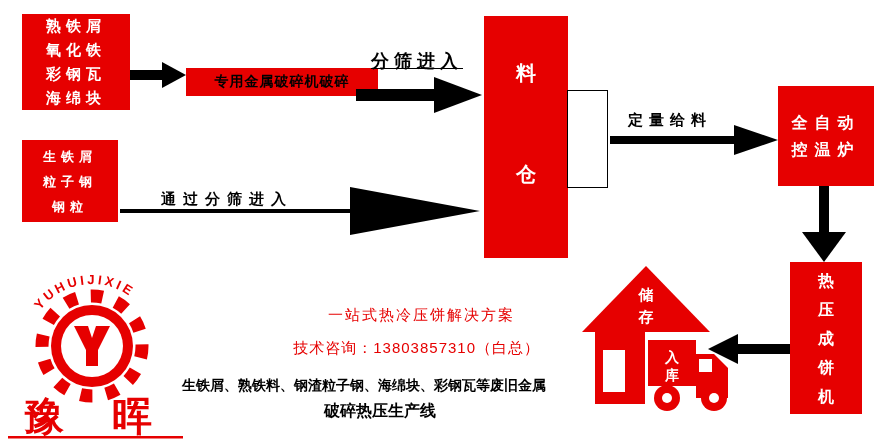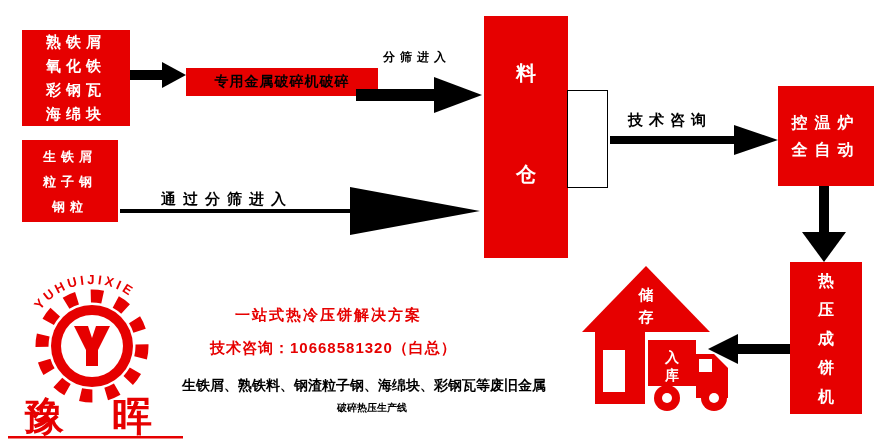--- a/index.html
+++ b/index.html
@@ -5,70 +5,70 @@
   * { margin:0; padding:0; box-sizing:border-box; }
   html,body { background:#fff; }
   body { font-family:"Liberation Sans","DejaVu Sans",sans-serif; }
   .canvas { position:relative; width:892px; height:441px; background:#fff; overflow:hidden; }
   .box { position:absolute; background:var(--red,#e60000); color:#fff; font-weight:bold;
          display:flex; flex-direction:column; align-items:center; justify-content:center;
          text-align:center; }
   .blk { position:absolute; background:#000; }
   .tri { position:absolute; width:0; height:0; }
   .lbl { position:absolute; font-weight:bold; color:#000; text-align:center; white-space:nowrap; }
-  .red-lbl { position:absolute; font-weight:bold; color:var(--red,#e60000); text-align:left; white-space:nowrap; }
+  .red-lbl { position:absolute; font-weight:normal; color:var(--red,#e60000); text-align:right; white-space:nowrap; }
   svg text { font-family:"Liberation Sans","DejaVu Sans",sans-serif; }
 </style>
 </head>
 <body>
 
 <div class="canvas">
 
-  <div class="box" style="left:22px;top:30px;width:108px;height:96px;font-size:15px;line-height:24px;letter-spacing:5px;">
+  <div class="box" style="left:22px;top:14px;width:108px;height:96px;font-size:15px;line-height:24px;letter-spacing:5px;">
     <div>熟铁屑</div>
     <div>氧化铁</div>
     <div>彩钢瓦</div>
     <div>海绵块</div>
   </div>
 
   <div class="blk" style="left:130px;top:70px;width:32px;height:10px;"></div>
   <div class="tri" style="left:162px;top:62px;border-top:13px solid transparent;border-bottom:13px solid transparent;border-left:24px solid #000;"></div>
 
   <div class="box" style="left:186px;top:68px;width:192px;height:28px;color:#000;font-size:14px;letter-spacing:1px;">
     <div>专用金属破碎机破碎</div>
   </div>
 
-  <div class="lbl" style="left:352px;top:49px;width:130px;font-size:12px;letter-spacing:5px;">分筛进入</div>
+  <div class="lbl" style="left:352px;top:49px;width:130px;font-size:18px;letter-spacing:5px;text-decoration:underline;">分筛进入</div>
   <div class="blk" style="left:356px;top:89px;width:78px;height:12px;"></div>
   <div class="tri" style="left:434px;top:77px;border-top:18px solid transparent;border-bottom:18px solid transparent;border-left:48px solid #000;"></div>
 
   <div class="box" style="left:484px;top:16px;width:84px;height:242px;font-size:20px;justify-content:space-between;padding:44px 0 70px 0;">
     <div>料</div>
     <div>仓</div>
   </div>
 
   <div class="box" style="left:22px;top:140px;width:96px;height:82px;font-size:13px;line-height:25px;letter-spacing:5px;">
     <div>生铁屑</div>
     <div>粒子钢</div>
     <div>钢粒</div>
   </div>
 
   <div class="lbl" style="left:142px;top:190px;width:170px;font-size:15px;letter-spacing:7px;">通过分筛进入</div>
   <div class="blk" style="left:120px;top:209px;width:230px;height:4px;"></div>
   <div class="tri" style="left:350px;top:187px;border-top:24px solid transparent;border-bottom:24px solid transparent;border-left:130px solid #000;"></div>
 
   <div style="position:absolute;left:567px;top:90px;width:41px;height:98px;background:#fff;border:1px solid #000;"></div>
 
-  <div class="lbl" style="left:600px;top:111px;width:140px;font-size:15px;letter-spacing:6px;">技术咨询</div>
+  <div class="lbl" style="left:600px;top:111px;width:140px;font-size:15px;letter-spacing:6px;">定量给料</div>
   <div class="blk" style="left:610px;top:136px;width:124px;height:8px;"></div>
   <div class="tri" style="left:734px;top:125px;border-top:15px solid transparent;border-bottom:15px solid transparent;border-left:44px solid #000;"></div>
 
   <div class="box" style="left:778px;top:86px;width:96px;height:100px;font-size:16px;line-height:27px;letter-spacing:7px;">
+    <div>全自动</div>
     <div>控温炉</div>
-    <div>全自动</div>
   </div>
 
   <div class="blk" style="left:819px;top:186px;width:10px;height:46px;"></div>
   <div class="tri" style="left:802px;top:232px;border-left:22px solid transparent;border-right:22px solid transparent;border-top:30px solid #000;"></div>
 
   <div class="box" style="left:790px;top:262px;width:72px;height:152px;font-size:16px;line-height:29px;">
     <div>热</div>
     <div>压</div>
     <div>成</div>
     <div>饼</div>
@@ -103,17 +103,17 @@
     <circle cx="84" cy="78" r="50" fill="none" stroke="#e60000" stroke-width="13" stroke-dasharray="12 14"></circle>
     <circle cx="84" cy="78" r="41" fill="#e60000"></circle>
     <circle cx="84" cy="78" r="31" fill="#ffffff"></circle>
     <polygon points="66,58 80,58 84,70 88,58 102,58 90,82 90,98 78,98 78,82" fill="#e60000"></polygon>
     <text x="36" y="162" font-size="40" font-weight="bold" fill="#e60000" text-anchor="middle">豫</text>
     <text x="124" y="162" font-size="40" font-weight="bold" fill="#e60000" text-anchor="middle">晖</text>
     <rect x="0" y="168" width="175" height="2.5" fill="#e60000"></rect>
   </svg>
 
   <div class="red-lbl" style="left:235px;top:306px;width:280px;font-size:15px;letter-spacing:2px;">一站式热冷压饼解决方案</div>
-  <div class="red-lbl" style="left:210px;top:339px;width:330px;font-size:15px;letter-spacing:1px;">技术咨询：10668581320（白总）</div>
+  <div class="red-lbl" style="left:210px;top:339px;width:330px;font-size:15px;letter-spacing:1px;">技术咨询：13803857310（白总）</div>
   <div class="lbl" style="left:164px;top:377px;width:400px;font-size:14px;">生铁屑、熟铁料、钢渣粒子钢、海绵块、彩钢瓦等废旧金属</div>
-  <div class="lbl" style="left:172px;top:401px;width:400px;font-size:10px;">破碎热压生产线</div>
+  <div class="lbl" style="left:180px;top:401px;width:400px;font-size:16px;">破碎热压生产线</div>
 
 </div>
 
 </body></html>

